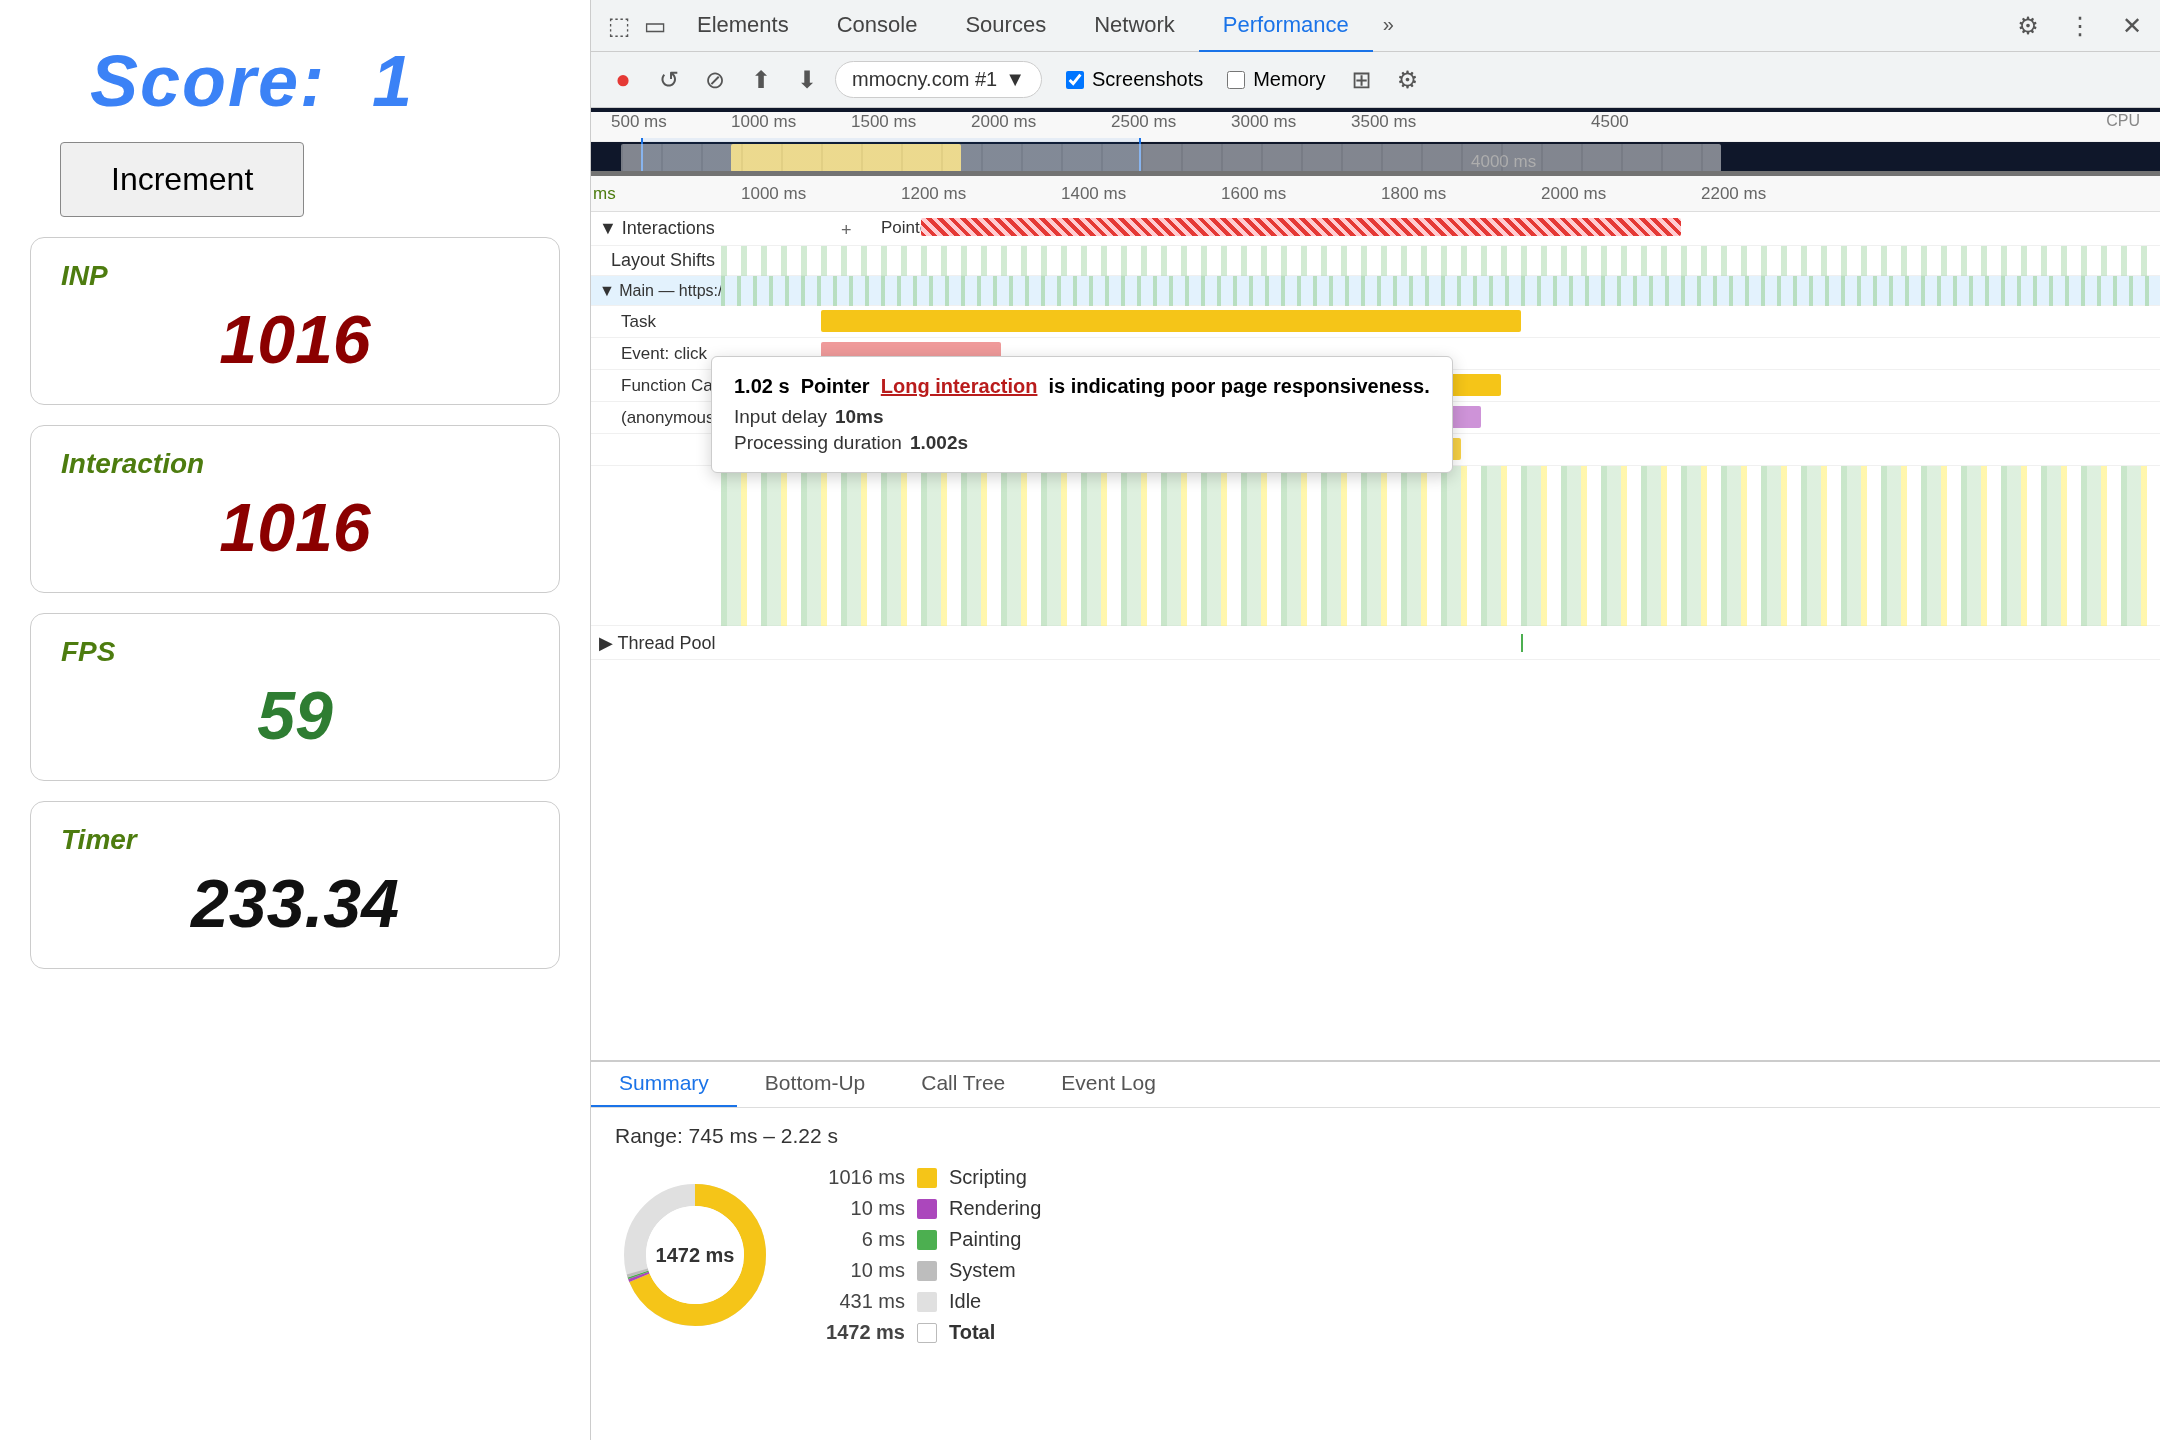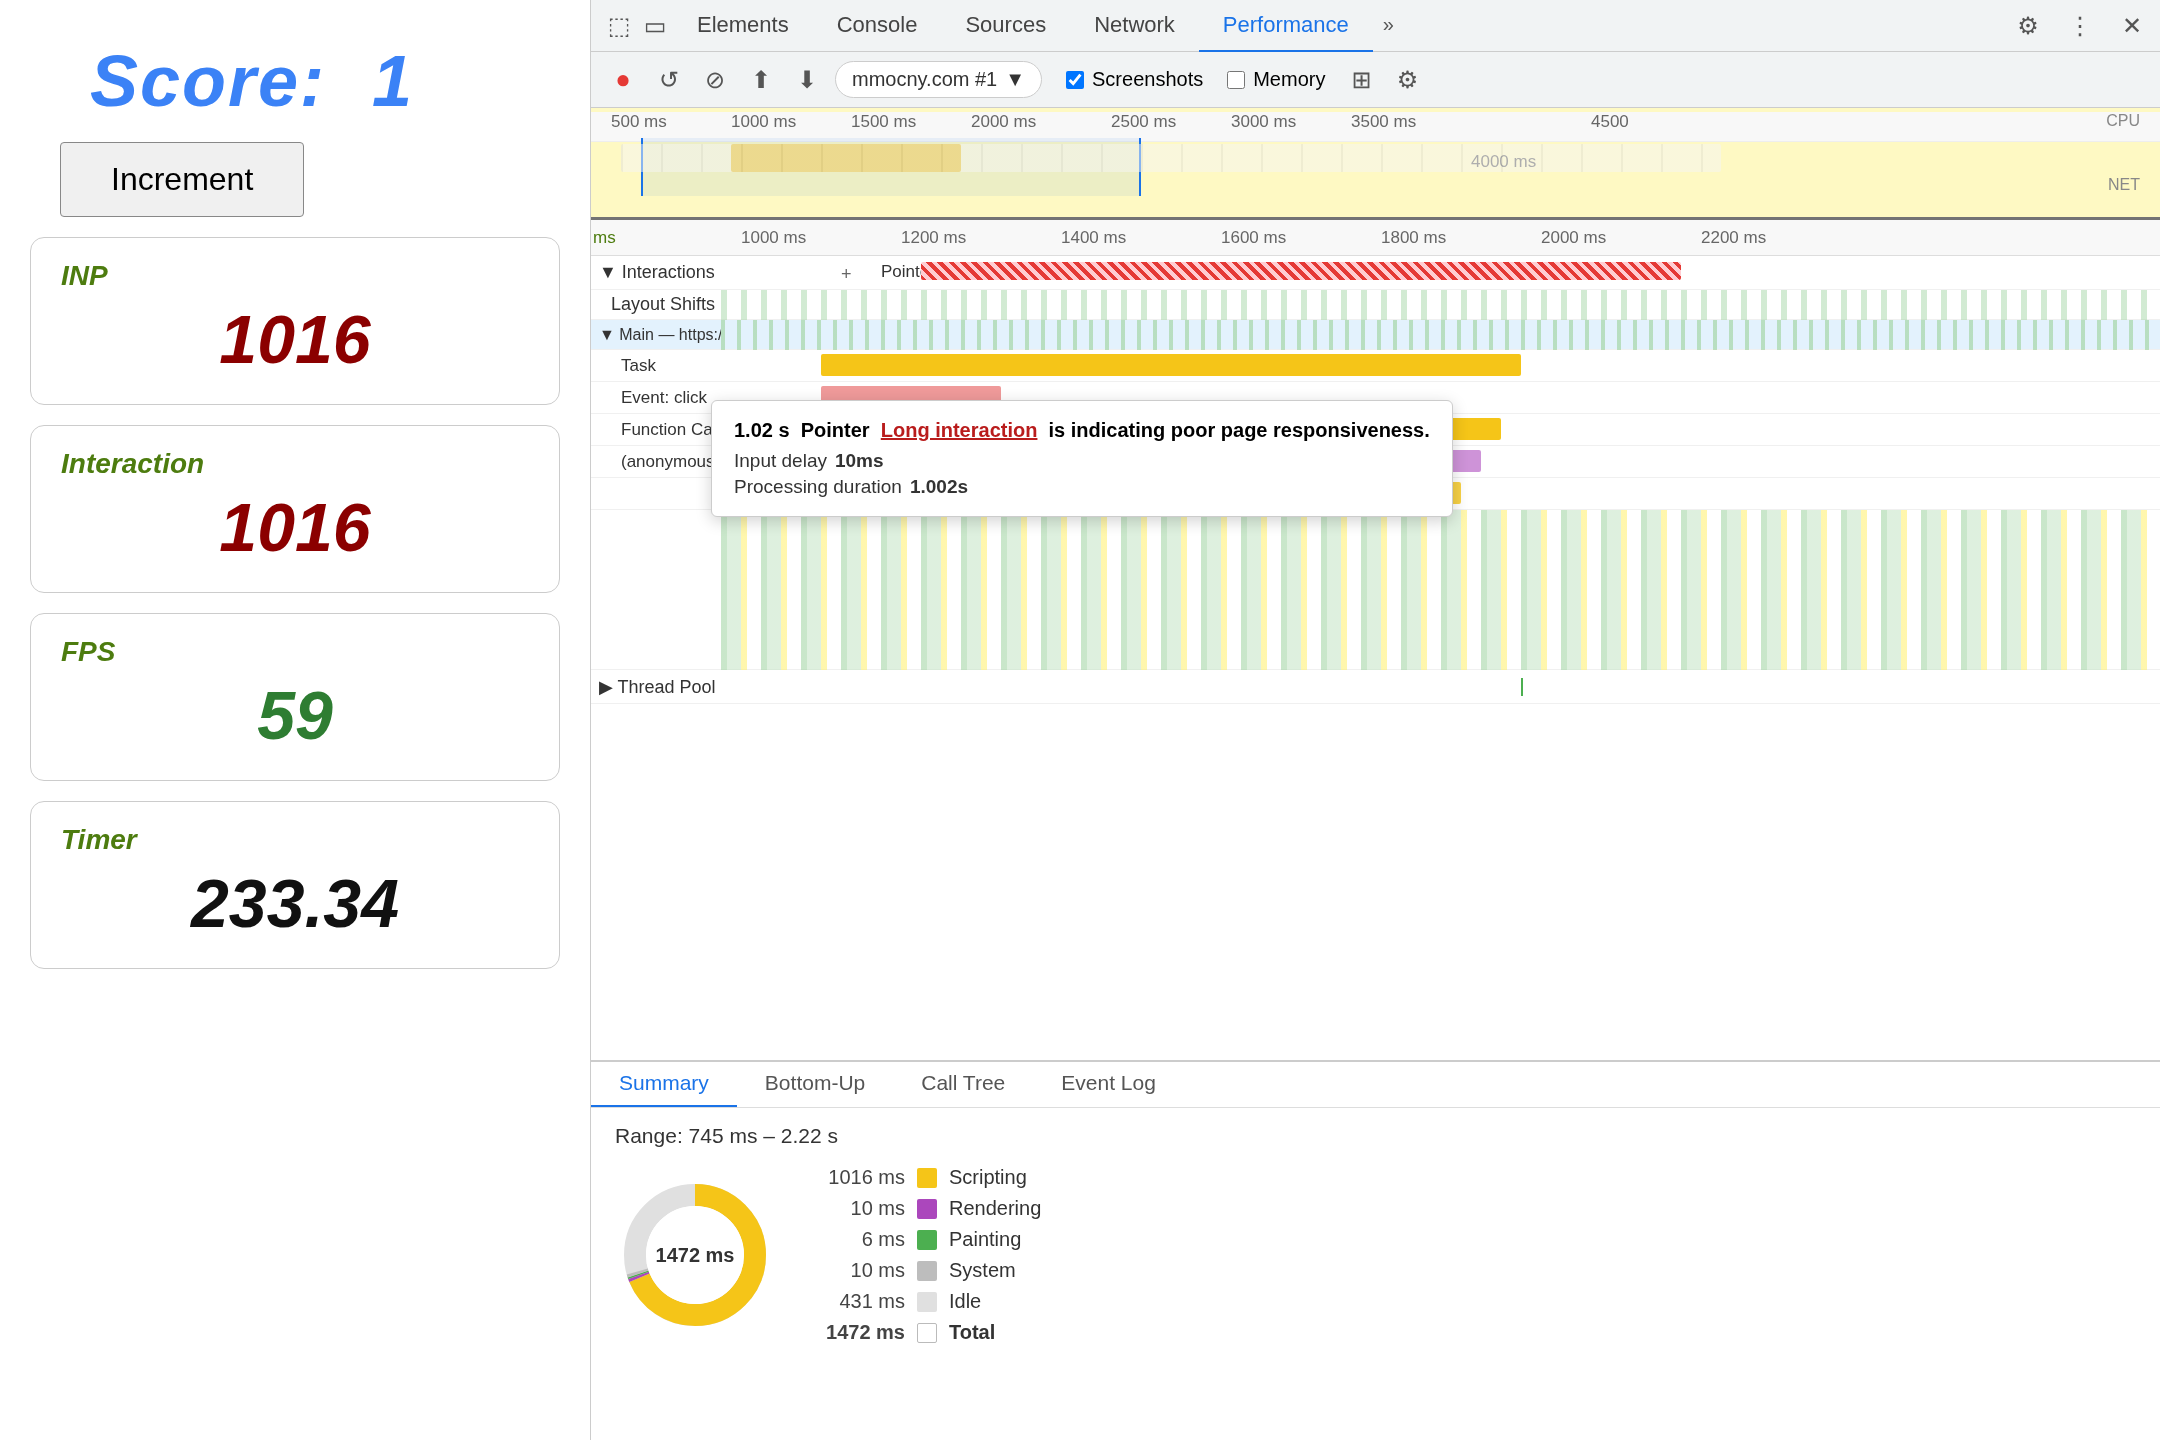--- a/index.html
+++ b/index.html
@@ -480,21 +480,21 @@
 
     <div class="checkbox-group">
       <input type="checkbox" style="">
       <span>Memory</span>
     </div>
 
     <div class="toolbar-icon" style="margin-left:8px;">⊞</div>
     <div class="toolbar-icon">⚙</div>
   </div>
 
-  <div style="position:relative; height:112px; background:#fef9c3; border-bottom:3px solid #737373; overflow:hidden;">
+  <div style="position:relative; height:68px; background:#0f172a; border-bottom:5px solid #737373; overflow:hidden;">
 
     <div style="position:absolute; top:4px; left:0; right:0; height:30px; display:flex; padding-left:0; font-size:17px; color:#666; background:#f8f8f8; border-bottom:1px solid #eee;">
       <span style="position:absolute; left:20px;">500 ms</span>
       <span style="position:absolute; left:140px;">1000 ms</span>
       <span style="position:absolute; left:260px;">1500 ms</span>
       <span style="position:absolute; left:380px;">2000 ms</span>
       <span style="position:absolute; left:520px;">2500 ms</span>
       <span style="position:absolute; left:640px;">3000 ms</span>
       <span style="position:absolute; left:760px;">3500 ms</span>
       <span style="position:absolute; left:880px;margin-top:40px;">4000 ms</span>

